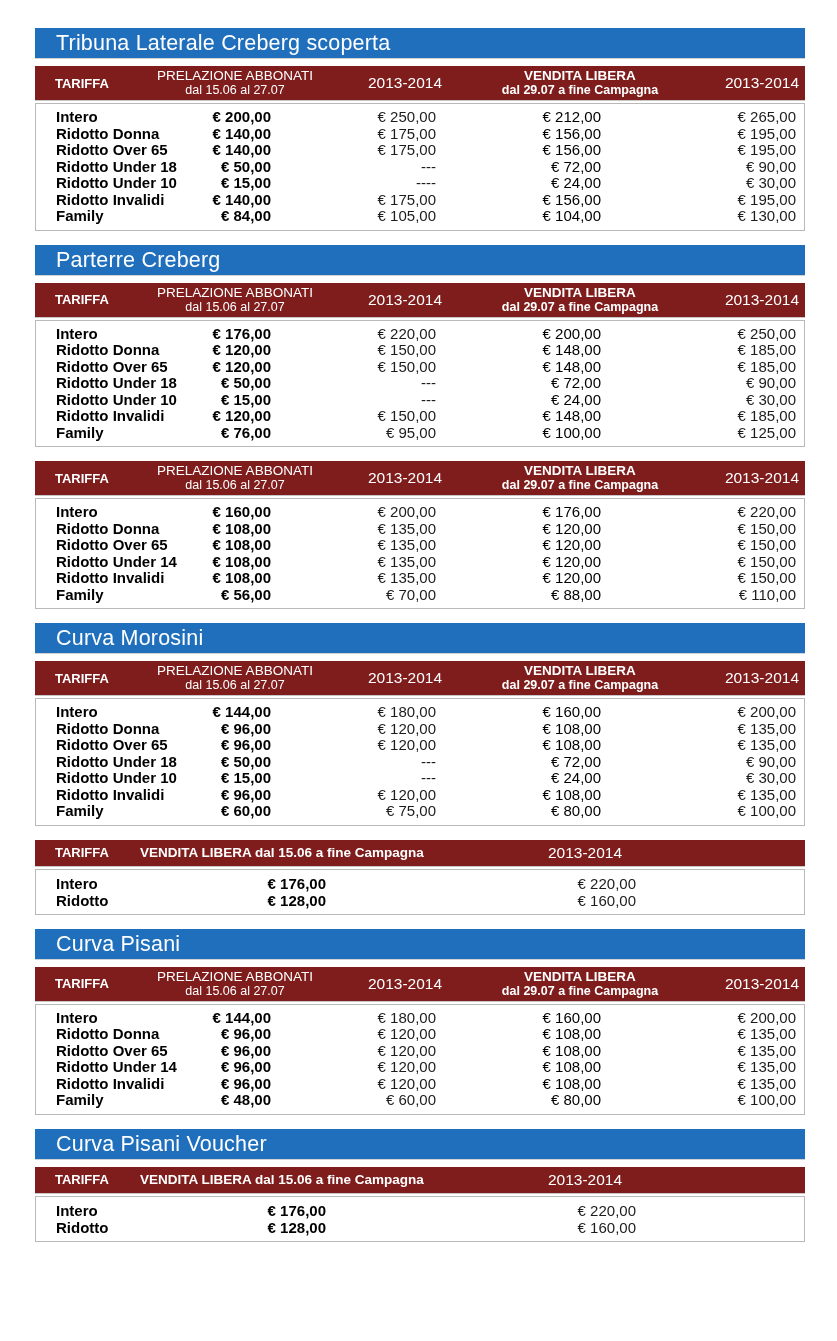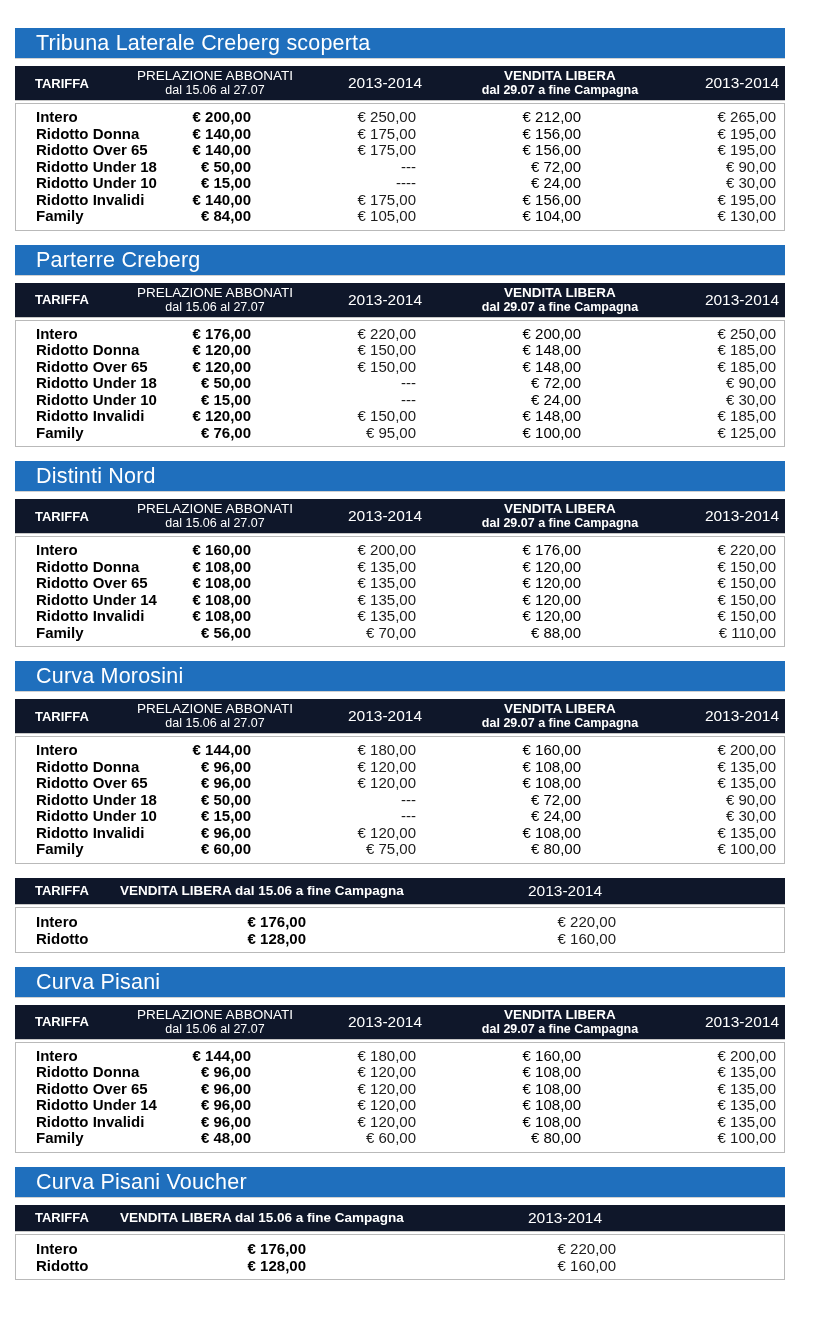--- a/index.html
+++ b/index.html
@@ -2,33 +2,33 @@
 <html><head>
 <meta charset="utf-8">
 <style>
   html,body{margin:0;padding:0;background:#ffffff;}
   body{
     width:837px;height:1341px;
     font-family:"Liberation Sans","DejaVu Sans",sans-serif;
     -webkit-font-smoothing:antialiased;
     overflow:hidden;
   }
-  .page{padding:28px 32px 0 15px;width:770px;box-sizing:content-box;}
+  .page{padding:28px 32px 0 35px;width:770px;box-sizing:content-box;}
   .section{margin-bottom:14px;}
   *{box-sizing:border-box;}
 
   .title-bar{
     background:#1f6fbd;color:#ffffff;
     height:30px;line-height:30px;
     padding-left:21px;font-size:21.5px;letter-spacing:.2px;
     box-shadow:0 1px 0 rgba(0,0,0,.18);
     margin-bottom:8px;white-space:nowrap;
   }
   .head-bar{
-    background:#0f172a;color:#ffffff;
+    background:#7f1d1d;color:#ffffff;
     display:flex;align-items:center;
     height:34px;margin-bottom:3px;
     box-shadow:0 1px 0 rgba(0,0,0,.22);
   }
   .head-bar.voucher{height:26px;}
   .hc{flex:0 0 auto;}
   .hc1{width:105px;padding-left:20px;font-size:13px;font-weight:bold;}
   .hc2{width:190px;text-align:center;font-weight:normal;line-height:15px;}
   .hc2 .l1{font-size:13.5px;}
   .hc2 .l2{font-size:12.5px;}
@@ -191,21 +191,20 @@
           <div class="row">
             <div class="cell c1">Family</div>
             <div class="cell c2">€ 76,00</div>
             <div class="cell c3">€ 95,00</div>
             <div class="cell c4">€ 100,00</div>
             <div class="cell c5">€ 125,00</div>
           </div>
         </div>
       </div>
       <div class="section">
-        <div class="title-bar">Distinti Nord</div>
         <div class="head-bar">
           <div class="hc hc1">TARIFFA</div>
           <div class="hc hc2">
             <div class="l1">PRELAZIONE ABBONATI</div>
             <div class="l2">dal 15.06 al 27.07</div>
           </div>
           <div class="hc hc3">2013-2014</div>
           <div class="hc hc4">
             <div class="l1">VENDITA LIBERA</div>
             <div class="l2">dal 29.07 a fine Campagna</div>

